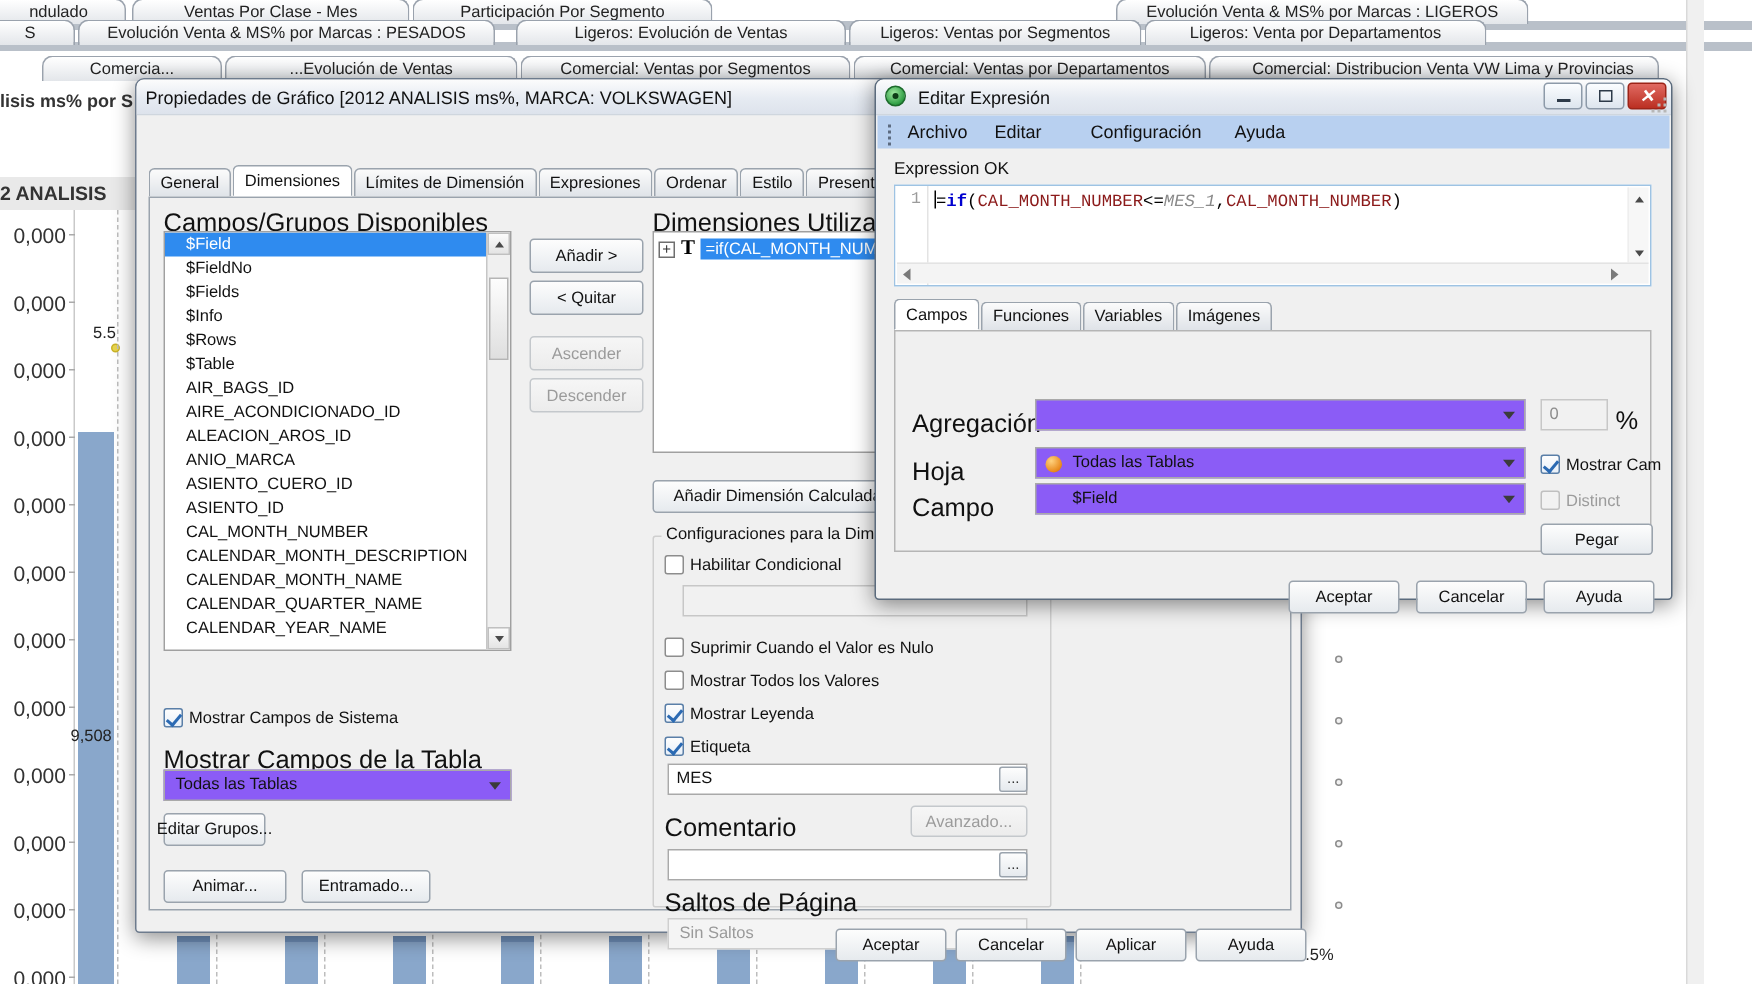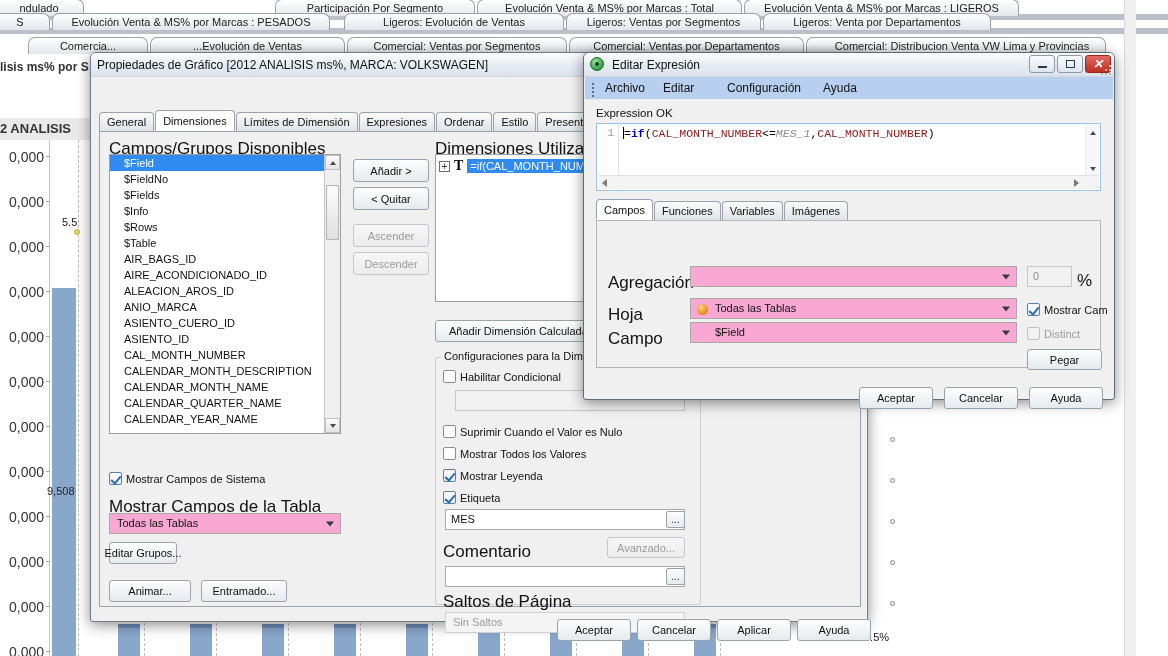--- a/index.html
+++ b/index.html
@@ -143,21 +143,21 @@
   .chk.dis { color:#9c9c9c; }
   .chk.dis .box { background:#f2f2f2; border-color:#c0c0c0; }
 
   .txtbox {
     position:absolute; background:#fff; border:1px solid #a9a9a9;
     font-size:11px; color:#111; line-height:19px; padding-left:5px;
     white-space:nowrap; overflow:hidden;
   }
   .txtbox.dis { background:#f1f1f1; border-color:#c7c7c7; color:#8d8d8d; }
   .combo {
-    position:absolute; background:#f9a8d4; border:1px solid #a9a9a9;
+    position:absolute; background:#8b5cf6; border:1px solid #a9a9a9;
     font-size:11px; color:#111; line-height:19px; padding-left:7px;
     white-space:nowrap; overflow:hidden;
   }
   .combo.dis { background:#f4f4f4; border-color:#cfcfcf; color:#9a9a9a; }
   .combo .cb-arrow {
     position:absolute; right:6px; top:50%; width:0; height:0;
     border-left:4px solid transparent; border-right:4px solid transparent;
     border-top:5px solid #3b3b3b; transform:translateY(-50%);
   }
   .combo.dis .cb-arrow { border-top-color:#a9a9a9; }
@@ -215,22 +215,22 @@
   .resize-grip i { position:absolute; width:2px; height:2px; background:#b7b7b7; }
 </style>
 </head>
 <body>
 
 <div id="app-bg">
 
   <div class="tabrow" id="tabrow1" style="top:0;">
     <div class="strip"></div>
   <div class="tab" style="left: -6px; width: 90px;">ndulado</div>
+      <div class="tab" style="left: 88px; width: 185px;">Ventas Por Clase - Mes</div>
       <div class="tab" style="left: 275px; width: 200px;">Participación Por Segmento</div>
-      <div class="tab" style="left: 477px; width: 265px;">Evolución Venta &amp; MS% por Marcas : Total</div>
       <div class="tab" style="left: 744px; width: 275px;">Evolución Venta &amp; MS% por Marcas : LIGEROS</div>
     </div>
   <div class="tabrow" id="tabrow2" style="top:14px;">
     <div class="strip"></div>
   <div class="tab" style="left: -10px; width: 60px;">S</div>
       <div class="tab" style="left: 52px; width: 278px;">Evolución Venta &amp; MS% por Marcas : PESADOS</div>
       <div class="tab" style="left: 344px; width: 220px;">Ligeros: Evolución de Ventas</div>
       <div class="tab" style="left: 566px; width: 195px;">Ligeros: Ventas por Segmentos</div>
       <div class="tab" style="left: 763px; width: 228px;">Ligeros: Venta por Departamentos</div>
     </div>

